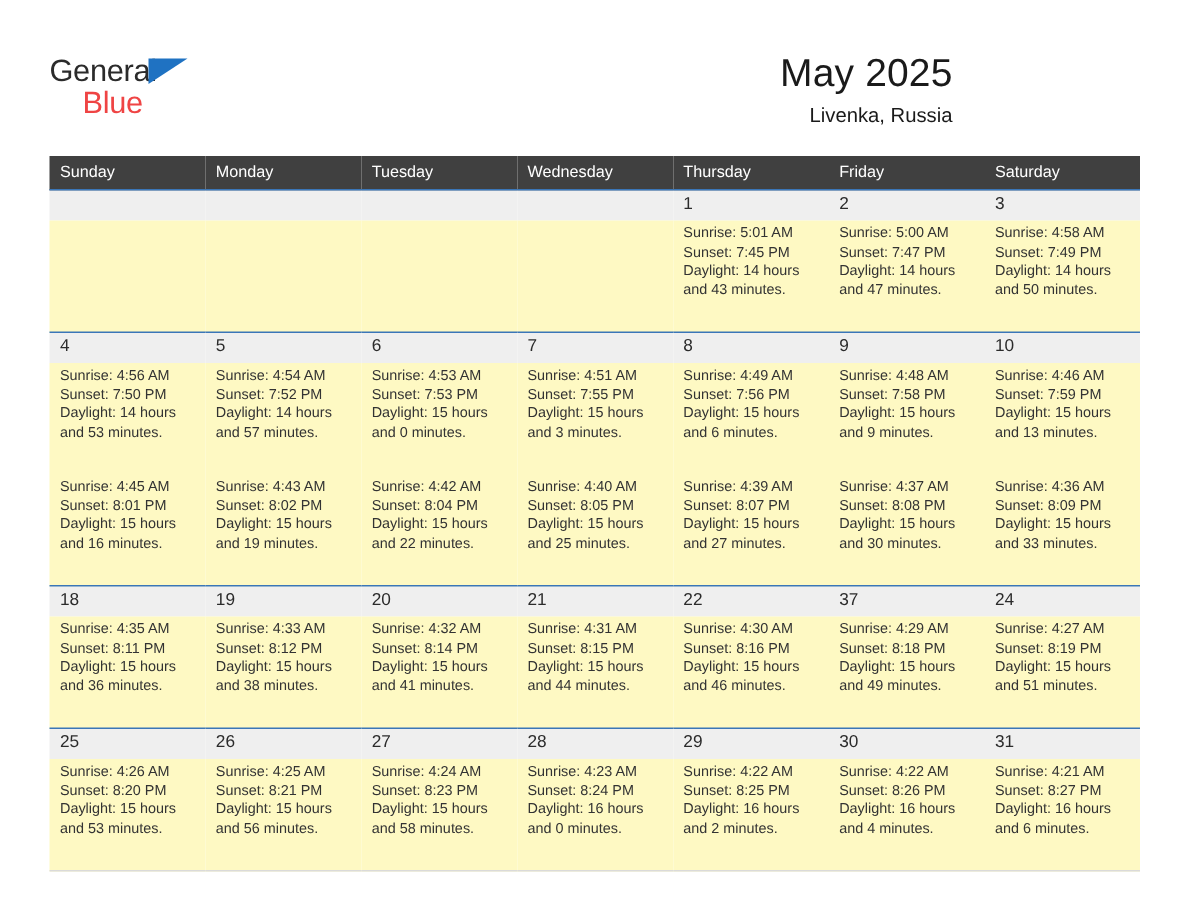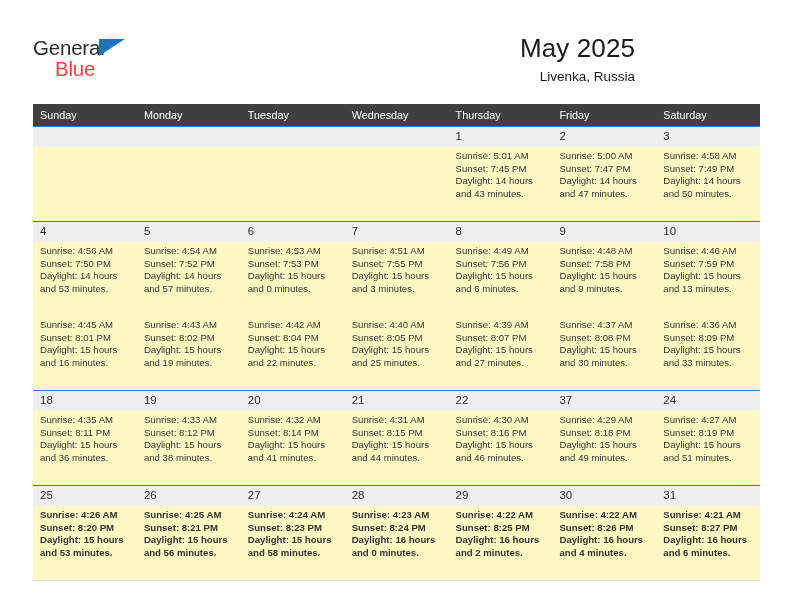--- a/index.html
+++ b/index.html
@@ -138,21 +138,20 @@
     font-size: 9.6px;
     color: #333333;
     padding: 3px 6px 9px 7px;
     vertical-align: top;
     line-height: 12.6px;
     height: 62px;
     border: none;
   }
   tr.info-row.last-info-row td {
     border-bottom: 1px solid #DADADA;
-    font-weight: bold;
   }
 
   .info-line {
     display: block;
     white-space: nowrap;
   }
   .daylight-line {
     display: block;
   }
   .cell-empty {

